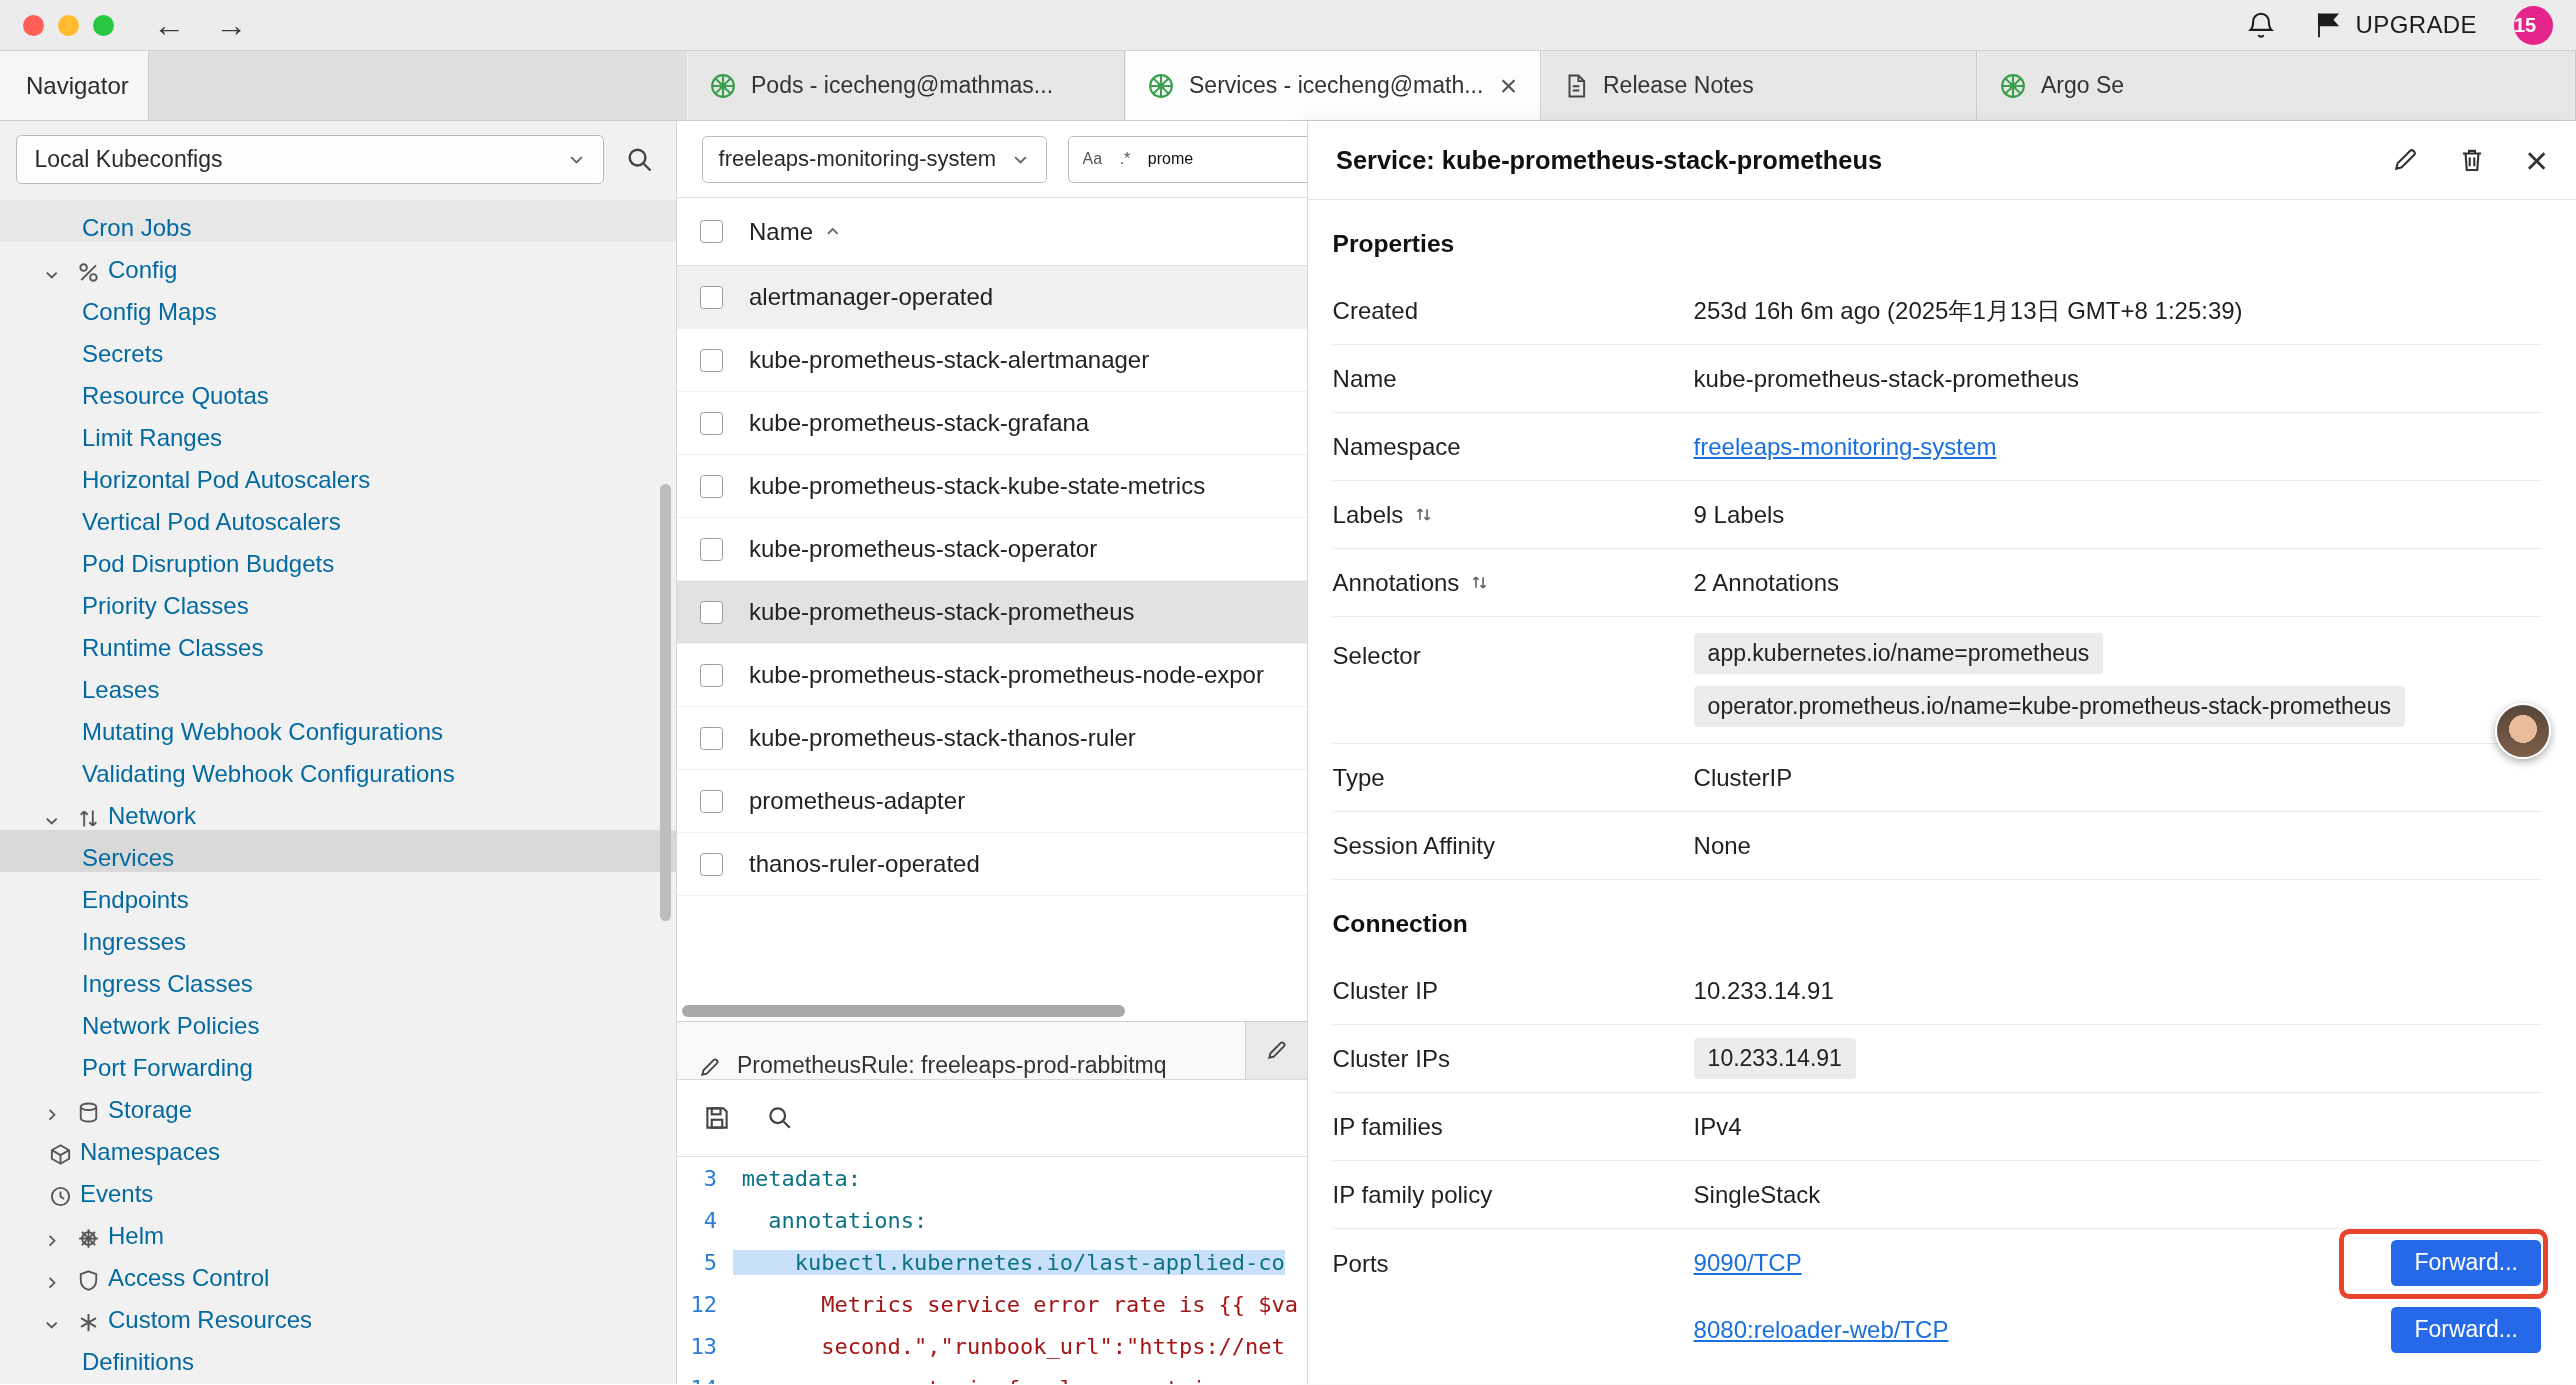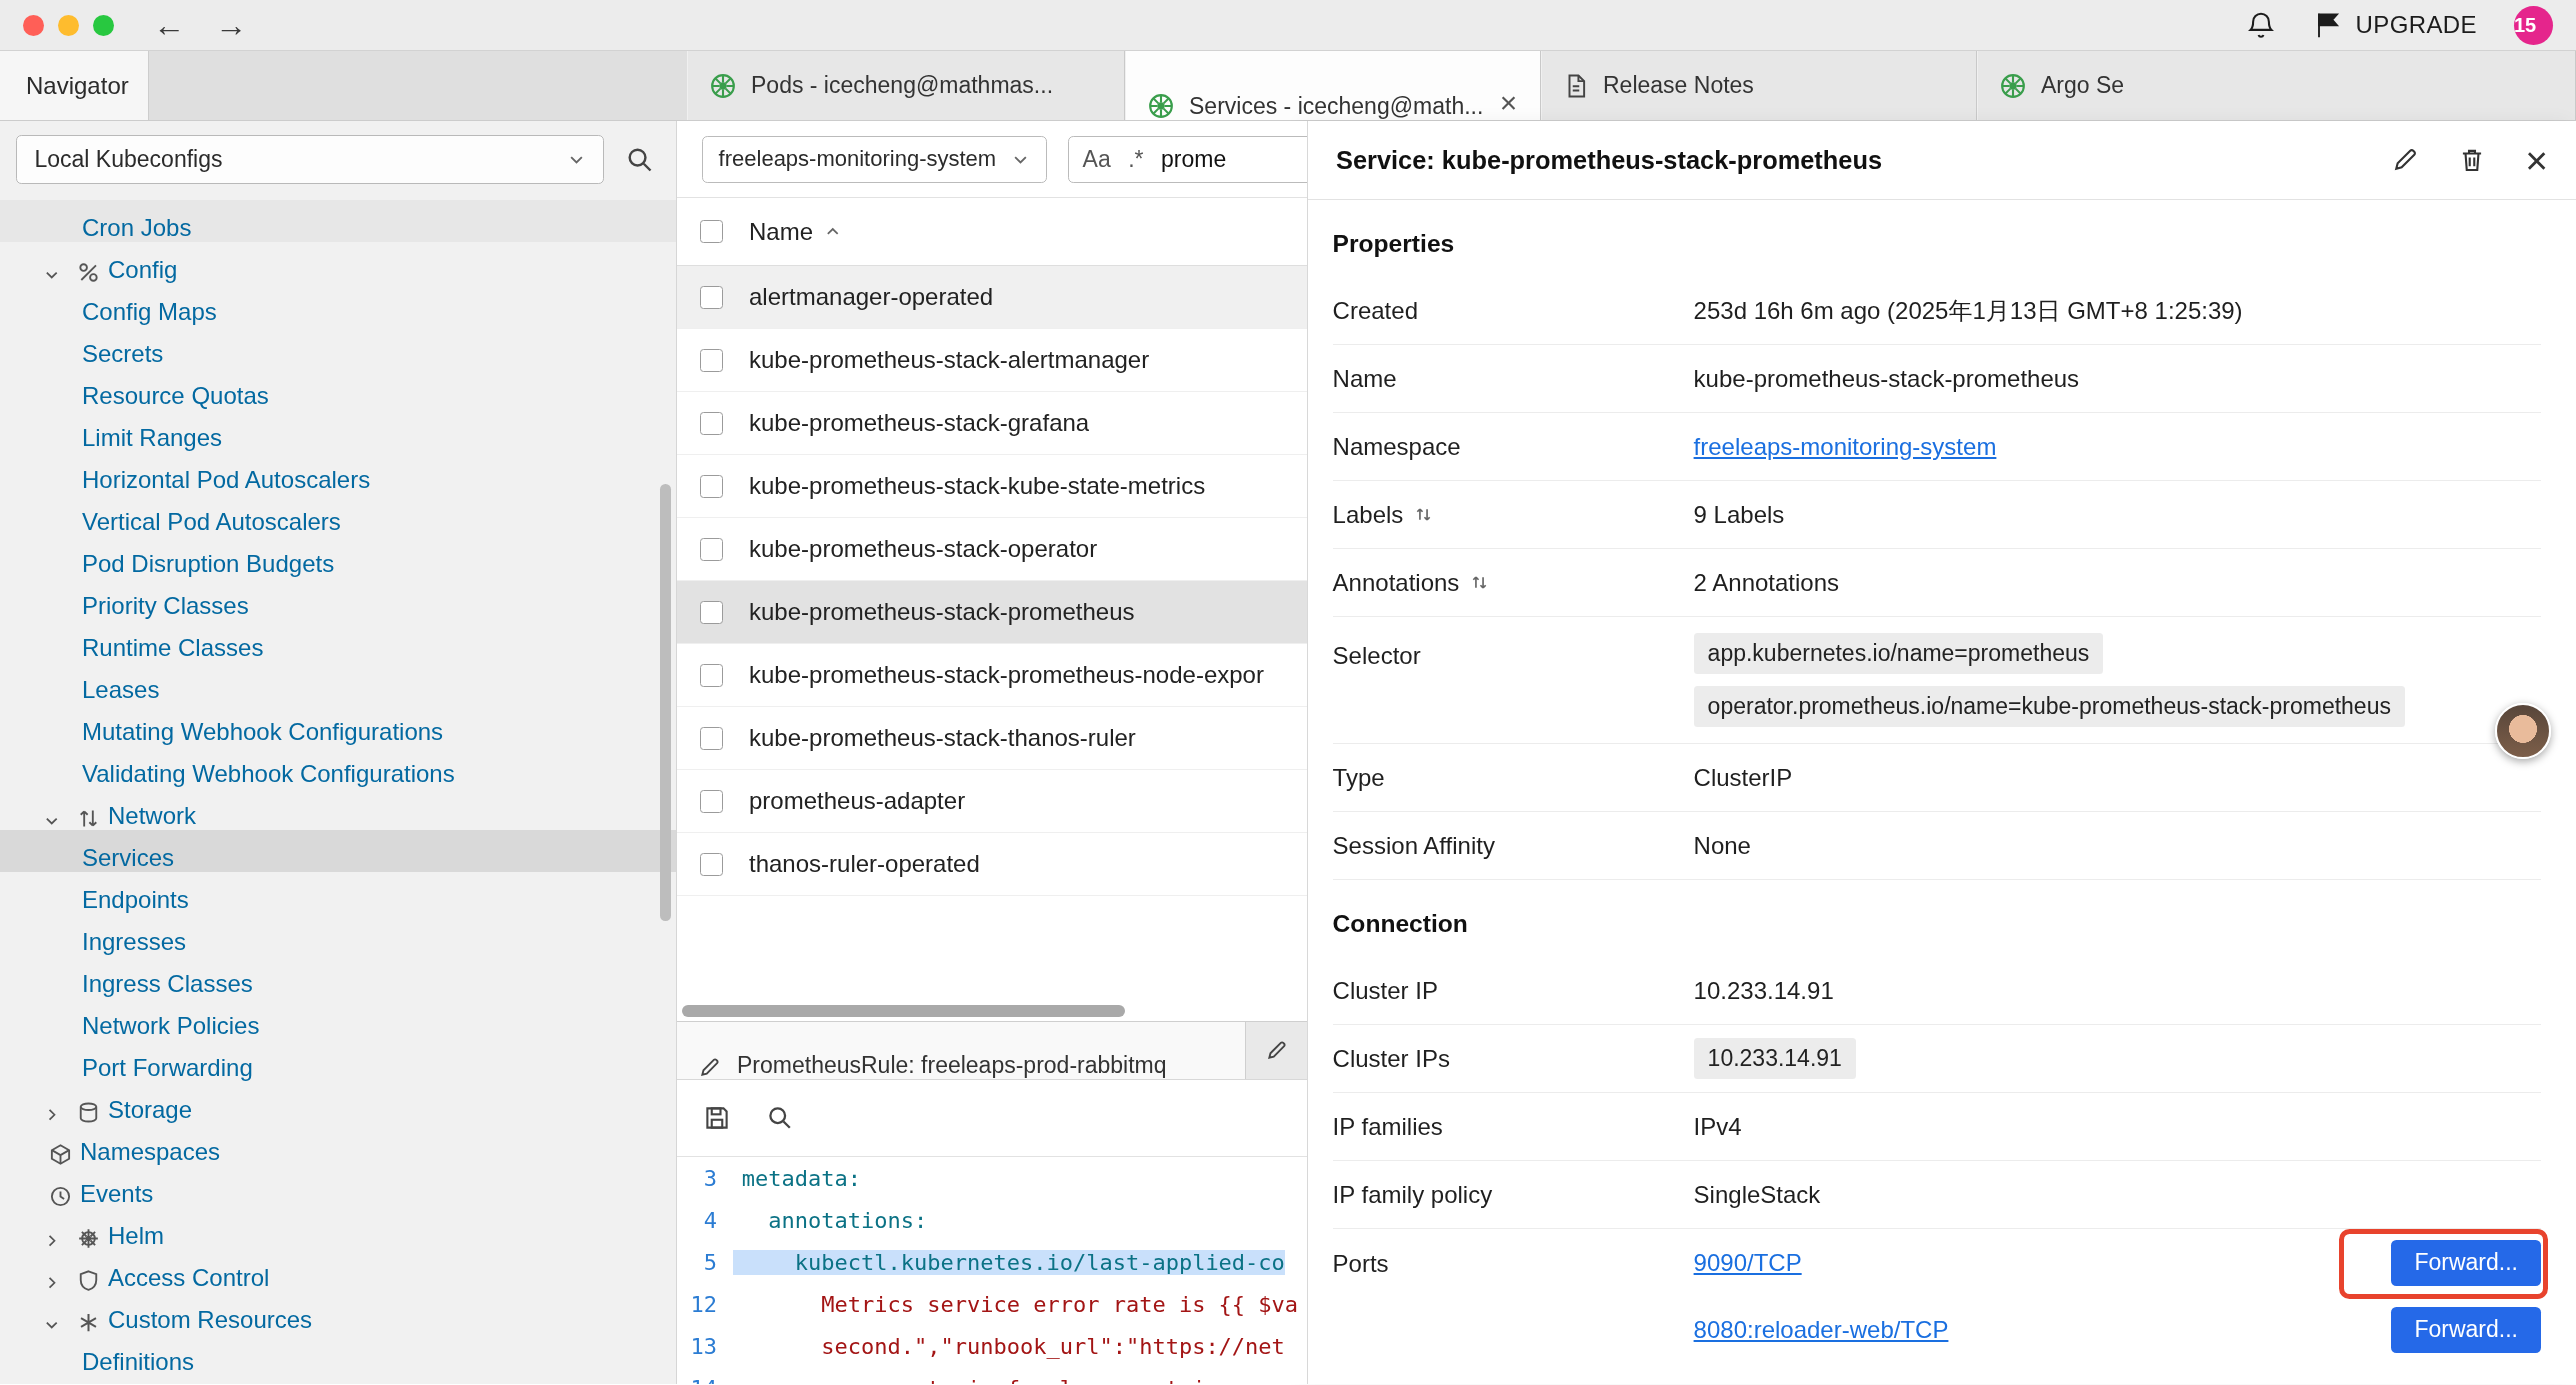--- a/index.html
+++ b/index.html
@@ -22,21 +22,21 @@
     font-size:20px; font-weight:bold; display:flex; align-items:center; }
 
   
   .tabstrip { height:70px; background:#dfdfdf; display:flex; align-items:stretch; border-bottom:0.9px solid #cccccc; }
   .nav-tab { width:149px; background:#f6f6f6; border-right:0.9px solid #cdcdcd;
     display:flex; align-items:center; padding:0 26px; font-size:24px; color:#2b2b2b; }
   .tab-gap { width:538px; }
   .tab { display:flex; align-items:center; gap:14px; padding:0 21px; background:#e7e7e7;
     border-right:0.9px solid #c9c9c9; border-left:0.9px solid #f0f0f0; font-size:23px; color:#333;
     overflow:hidden; white-space:nowrap; }
-  .tab.active { background:#fdfdfd;align-items:flex-end; }
+  .tab.active { background:#fdfdfd; }
   .tab .tab-label { overflow:hidden; text-overflow:ellipsis; flex:1; }
   .tab.italic .tab-label { font-style:italic; }
   .tab-close { font-size:30px; color:#555; padding:0 1.8px; }
   .t1{width:438px}.t2{width:416px}.t3{width:427px}.t4{width:436px}.t5{flex:1; min-width:0;}
 
   
   .main { display:flex; height:1263px; }
   .sidebar { width:677px; background:#f1f1f1; border-right:0.9px solid #d6d6d6;
     display:flex; flex-direction:column; position:relative; }
   .middle { width:630px; background:#fff; display:flex; flex-direction:column; position:relative; overflow:hidden; }
@@ -61,21 +61,21 @@
   .side-scrollbar { position:absolute; right:5.3px; top:363px; width:10.5px; height:437px;
     background:#bdbdbd; border-radius:5.3px; }
 
   
   .mid-toolbar { height:77px; flex:none; display:flex; align-items:center; gap:21px; padding:0 24.6px;
     border-bottom:0.9px solid #e2e2e2; overflow:hidden; }
   .ns-select { width:345px; flex:none; height:47px; border:0.9px solid #bbb; border-radius:5.3px; background:#fff;
     display:flex; align-items:center; padding:0 16px; font-size:22px; color:#2b2b2b; }
   .ns-select .icon{ margin-left:auto; color:#666; }
   .search-box { width:289px; flex:none; height:47px; border:0.9px solid #bbb; border-radius:5.3px; background:#fff;
-    display:flex; align-items:center; gap:17.5px; padding:1px 14px; font-size:23px; }
+    display:flex; align-items:center; gap:17.5px; padding:1px 14px; font-size:16px; }
   .search-toggle { color:#555; }
   .search-value { color:#111; }
   .thead { height:68px; flex:none; display:flex; align-items:center; padding:0 23px;
     border-bottom:0.9px solid #dedede; font-size:24px; color:#222; }
   .checkbox { width:23px; height:23px; border:1.8px solid #9b9b9b; border-radius:3.5px; background:#fff; flex:none; }
   .thead .col-name { margin-left:26px; display:flex; align-items:center; gap:10.5px; }
   .trowlist { flex:none; }
   .row { height:63px; display:flex; align-items:center; padding:0 23px; border-bottom:0.9px solid #efefef;
     font-size:24px; color:#222; white-space:nowrap; }
   .row .rname { margin-left:26px; overflow:hidden; }

